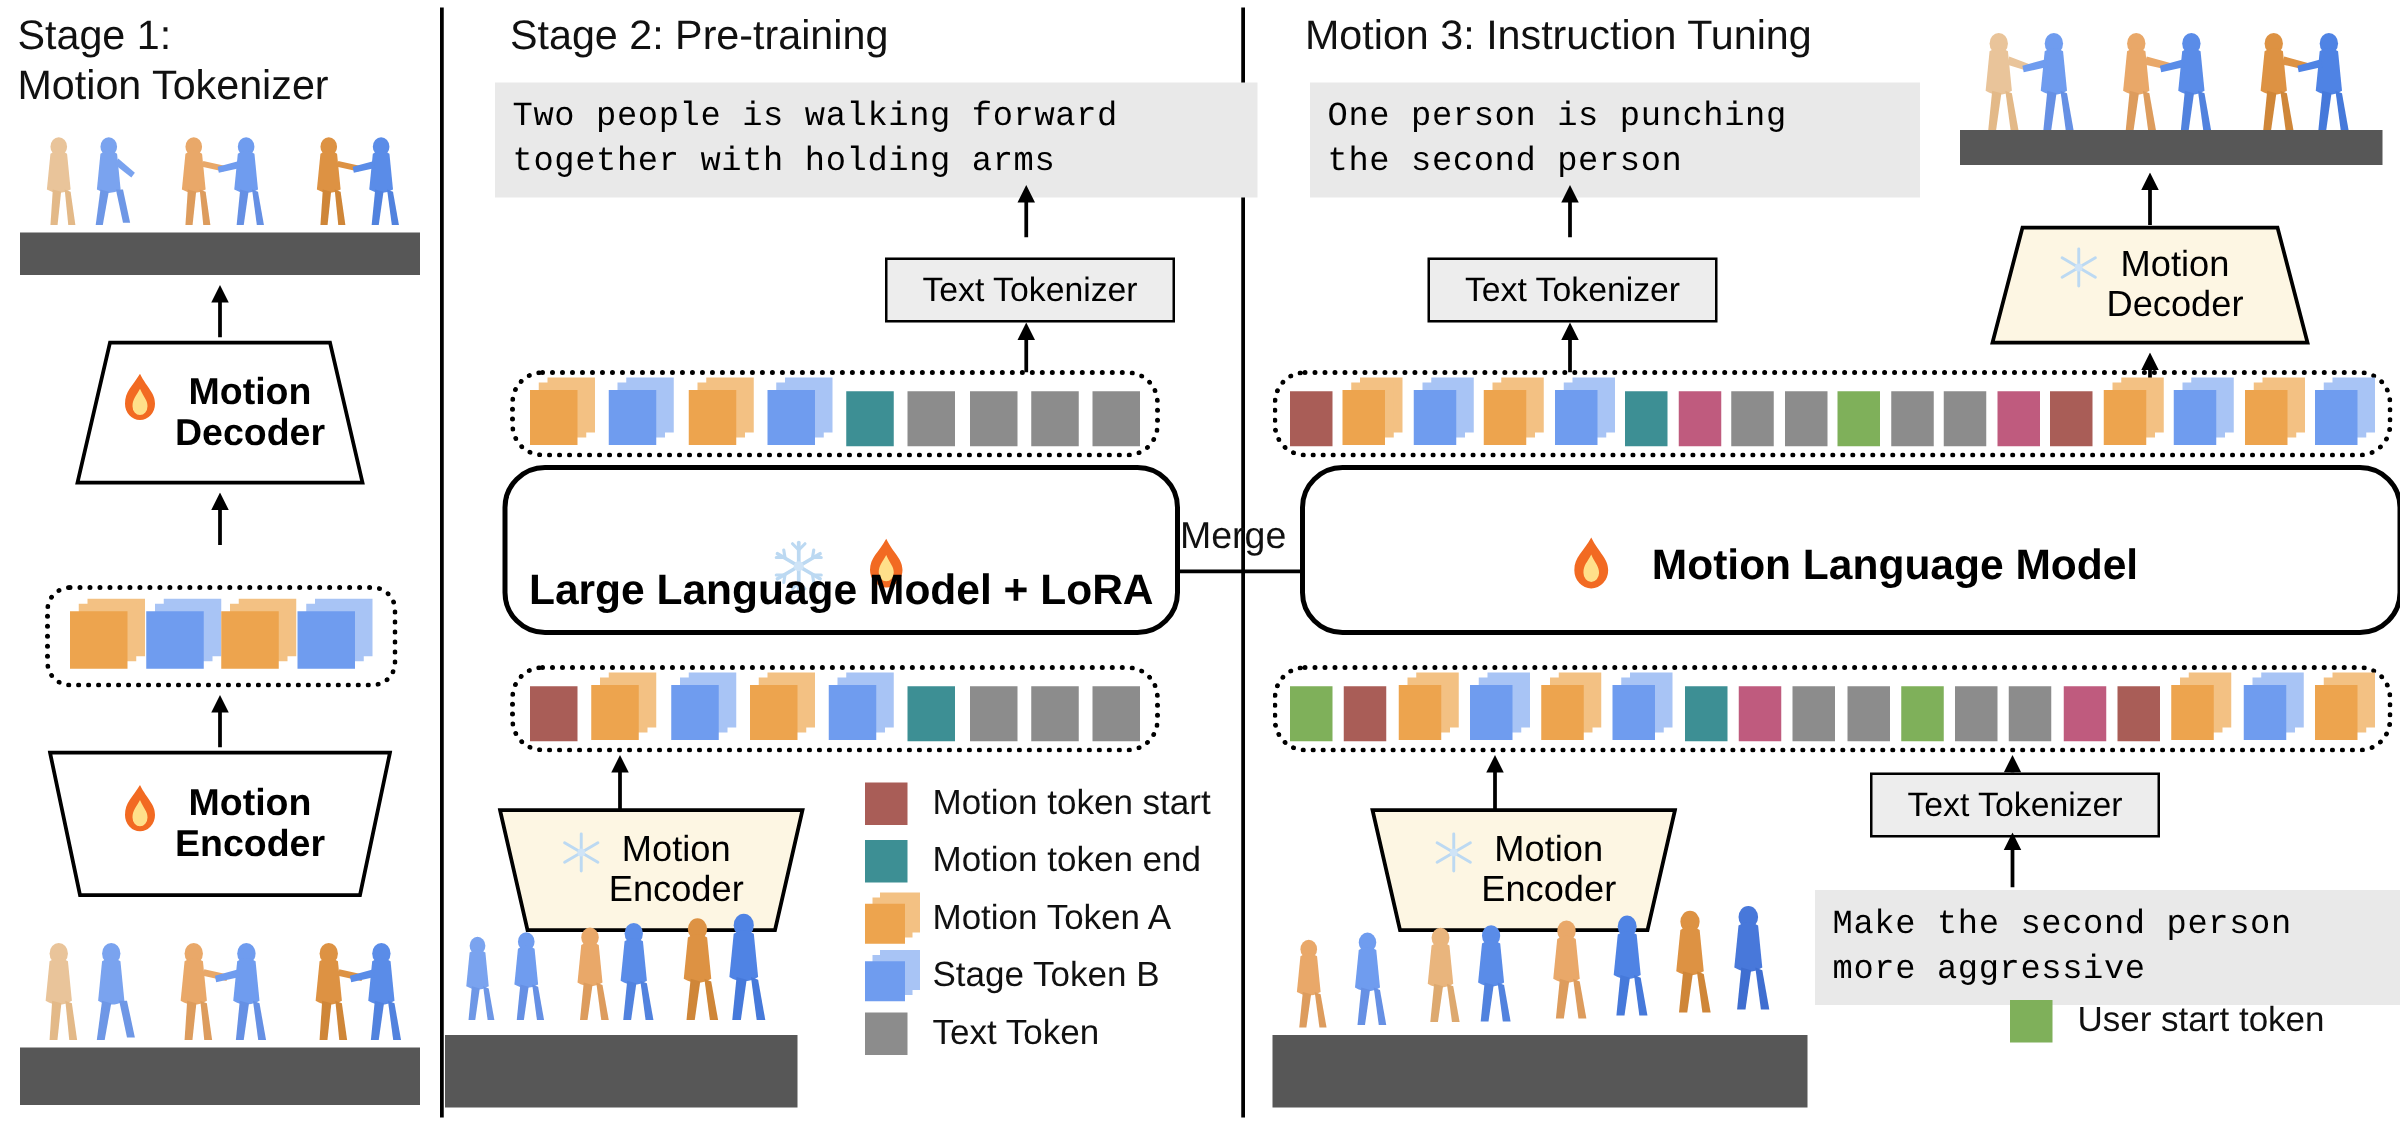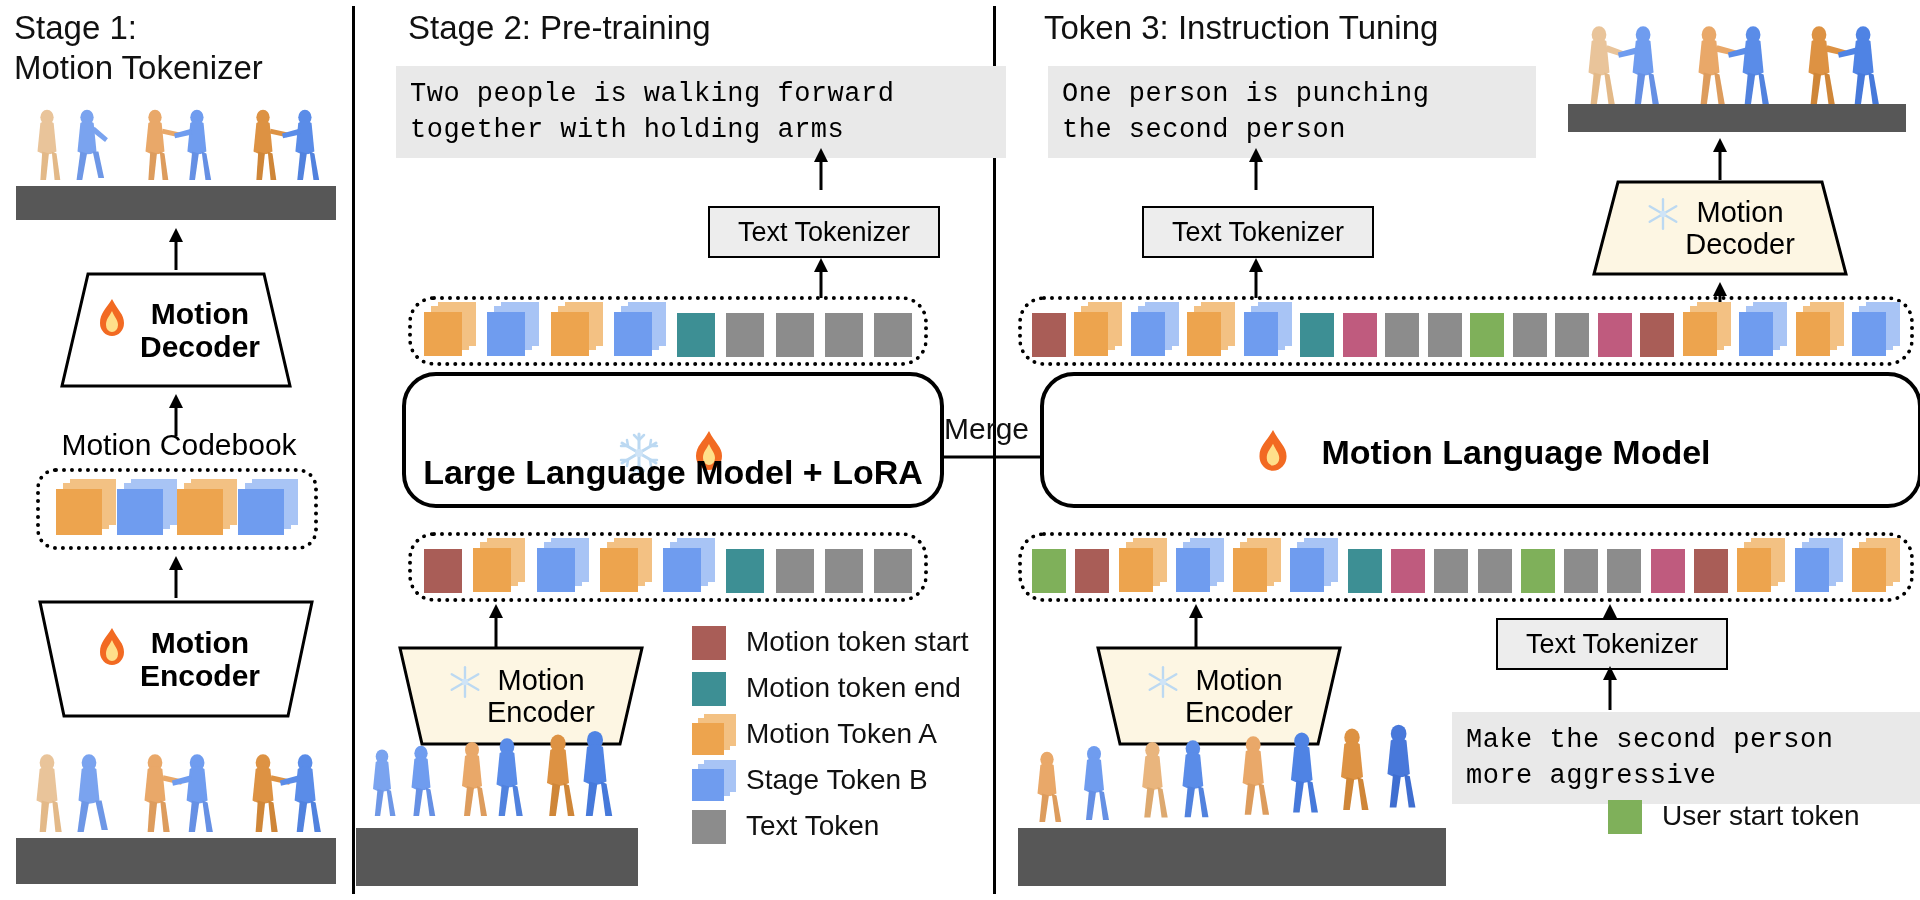--- a/index.html
+++ b/index.html
@@ -132,21 +132,20 @@
     </div>
   </div>
 
   <div class="arrow" style="left:160px;top:394px;width:32px;height:42px;">
     <svg width="32" height="42">
         <line x1="16" y1="42" x2="16" y2="10" stroke="#000" stroke-width="3"></line>
         <polygon points="16,0 9,14 23,14" fill="#000"></polygon>
       </svg>
   </div>
 
-  <div class="abs" style="left:14px;top:428px;width:330px;font-size:30px;text-align:center;">Motion Codebook</div>
 
   <div class="strip" style="left:36px;top:468px;width:282px;height:82px;padding:0 16px;justify-content:space-between;border-radius:20px;">
       <div class="tok" style="width: 60px; height: 60px;">
         <div class="f" style="left: 14px; top: 0px; width: 46px; height: 46px; background: rgb(243, 193, 131);"></div>
         <div class="f" style="left: 7px; top: 4px; width: 46px; height: 46px; background: rgb(243, 193, 131);"></div>
         <div class="f" style="left: 0px; top: 10px; width: 46px; height: 46px; background: rgb(237, 164, 78);"></div>
       </div>
       <div class="tok" style="width: 60px; height: 60px;">
         <div class="f" style="left: 14px; top: 0px; width: 46px; height: 46px; background: rgb(168, 196, 245);"></div>
         <div class="f" style="left: 7px; top: 4px; width: 46px; height: 46px; background: rgb(168, 196, 245);"></div>
@@ -440,21 +439,21 @@
     </div>
 
   <div class="mergelabel" style="left:944px;top:412px;">Merge</div>
   <div class="arrow" style="left:940px;top:442px;width:130px;height:30px;">
     <svg width="130" height="30">
         <line x1="0" y1="15" x2="114" y2="15" stroke="#000" stroke-width="3"></line>
         <polygon points="128,15 112,8 112,22" fill="#000"></polygon>
       </svg>
   </div>
 
-  <div class="stage-title abs" style="left:1044px;top:8px;width:640px;">Token 3: Instruction Tuning</div>
+  <div class="stage-title abs" style="left:1044px;top:8px;width:640px;">Motion 3: Instruction Tuning</div>
 
   <div class="mono-box abs" style="left:1048px;top:66px;width:460px;">One person is punching
 the second person</div>
 
   <div class="arrow" style="left:1240px;top:148px;width:32px;height:42px;">
     <svg width="32" height="42">
         <line x1="16" y1="42" x2="16" y2="10" stroke="#000" stroke-width="3"></line>
         <polygon points="16,0 9,14 23,14" fill="#000"></polygon>
       </svg>
   </div>

